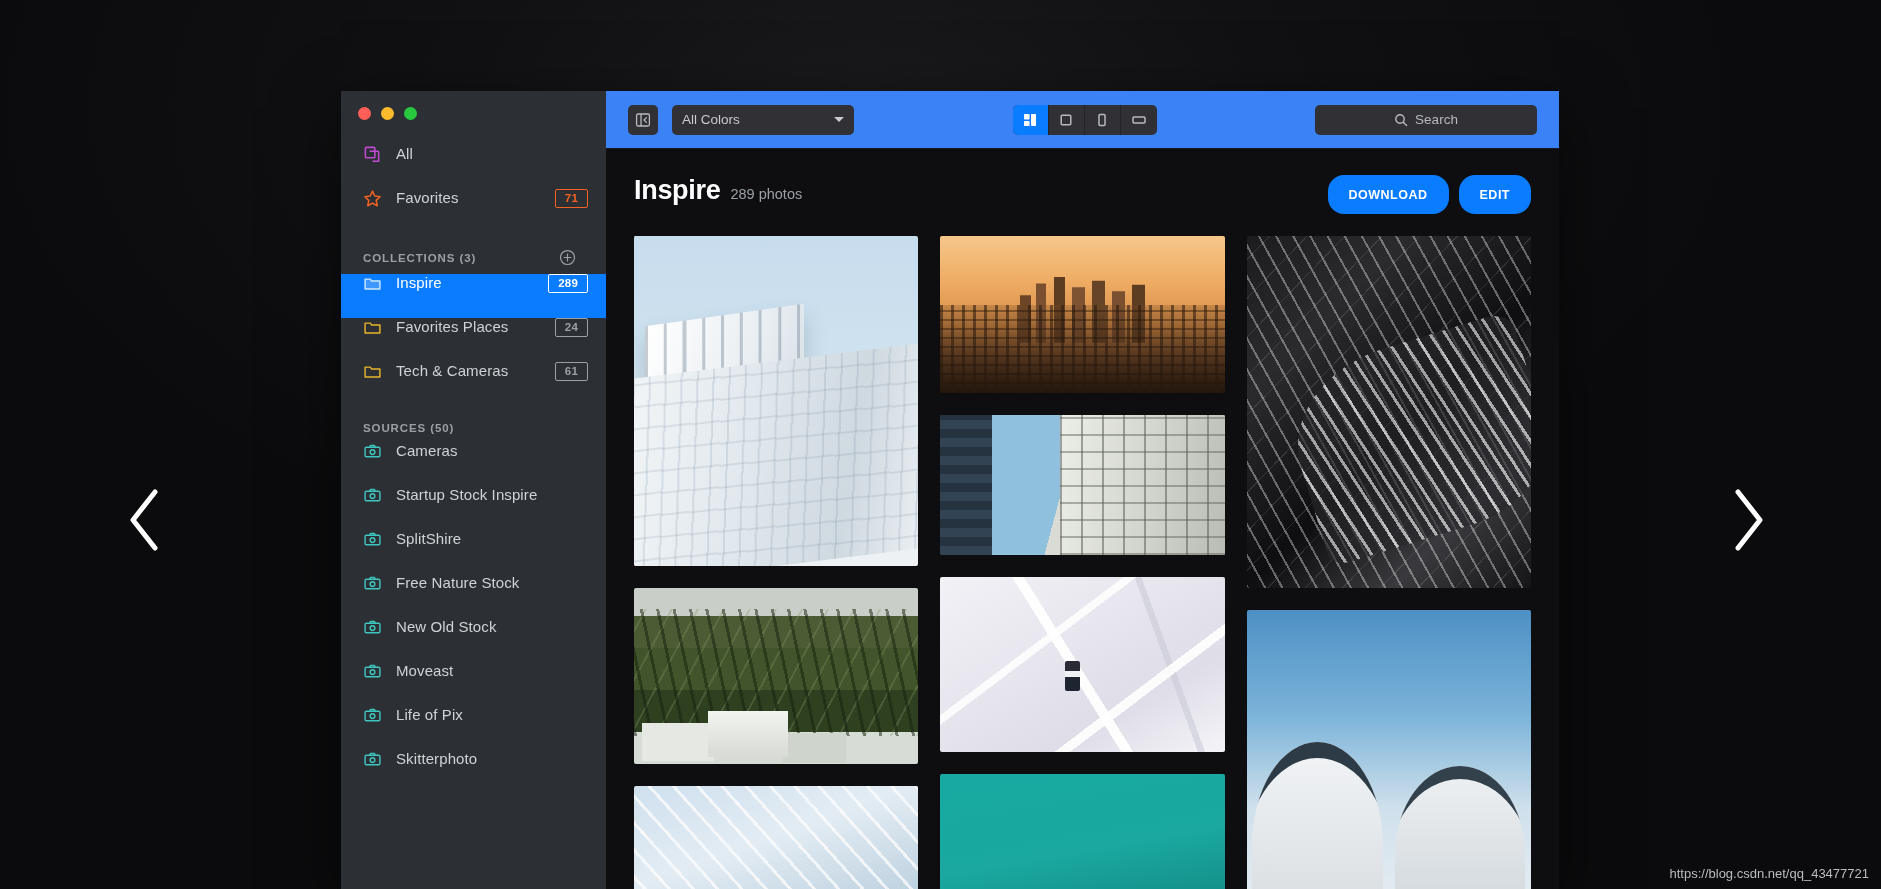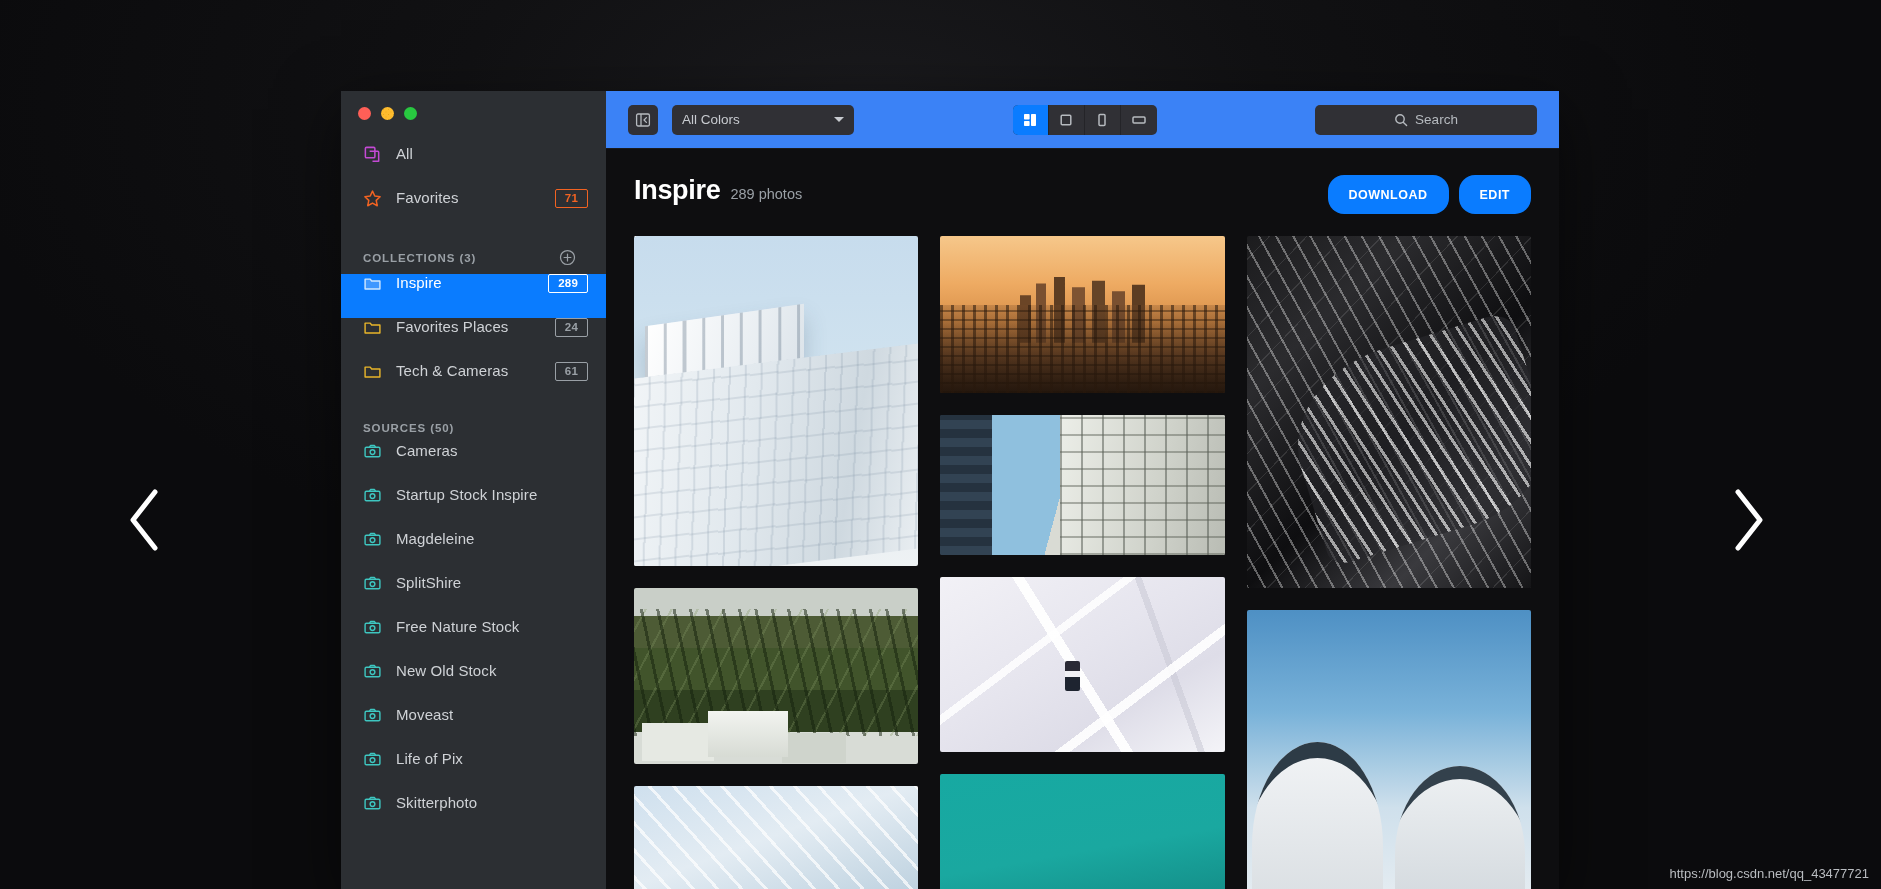--- a/index.html
+++ b/index.html
@@ -376,28 +376,20 @@
 
       <div class="side-row">
         <svg class="ico" viewBox="0 0 20 20">
           <rect x="2.2" y="5.6" width="15.6" height="10" rx="1.4" fill="none" stroke="#3ec6c0" stroke-width="1.5"></rect>
           <path d="M6.8 5.6l1.1-1.9h4.2l1.1 1.9" fill="none" stroke="#3ec6c0" stroke-width="1.5" stroke-linejoin="round"></path>
           <circle cx="10" cy="10.6" r="2.5" fill="none" stroke="#3ec6c0" stroke-width="1.5"></circle>
         </svg>
         <span class="label">Startup Stock Inspire</span>
       </div>
 
-      <div class="side-row">
-        <svg class="ico" viewBox="0 0 20 20">
-          <rect x="2.2" y="5.6" width="15.6" height="10" rx="1.4" fill="none" stroke="#3ec6c0" stroke-width="1.5"></rect>
-          <path d="M6.8 5.6l1.1-1.9h4.2l1.1 1.9" fill="none" stroke="#3ec6c0" stroke-width="1.5" stroke-linejoin="round"></path>
-          <circle cx="10" cy="10.6" r="2.5" fill="none" stroke="#3ec6c0" stroke-width="1.5"></circle>
-        </svg>
-        <span class="label">Magdeleine</span>
-      </div>
 
       <div class="side-row">
         <svg class="ico" viewBox="0 0 20 20">
           <rect x="2.2" y="5.6" width="15.6" height="10" rx="1.4" fill="none" stroke="#3ec6c0" stroke-width="1.5"></rect>
           <path d="M6.8 5.6l1.1-1.9h4.2l1.1 1.9" fill="none" stroke="#3ec6c0" stroke-width="1.5" stroke-linejoin="round"></path>
           <circle cx="10" cy="10.6" r="2.5" fill="none" stroke="#3ec6c0" stroke-width="1.5"></circle>
         </svg>
         <span class="label">SplitShire</span>
       </div>
 

